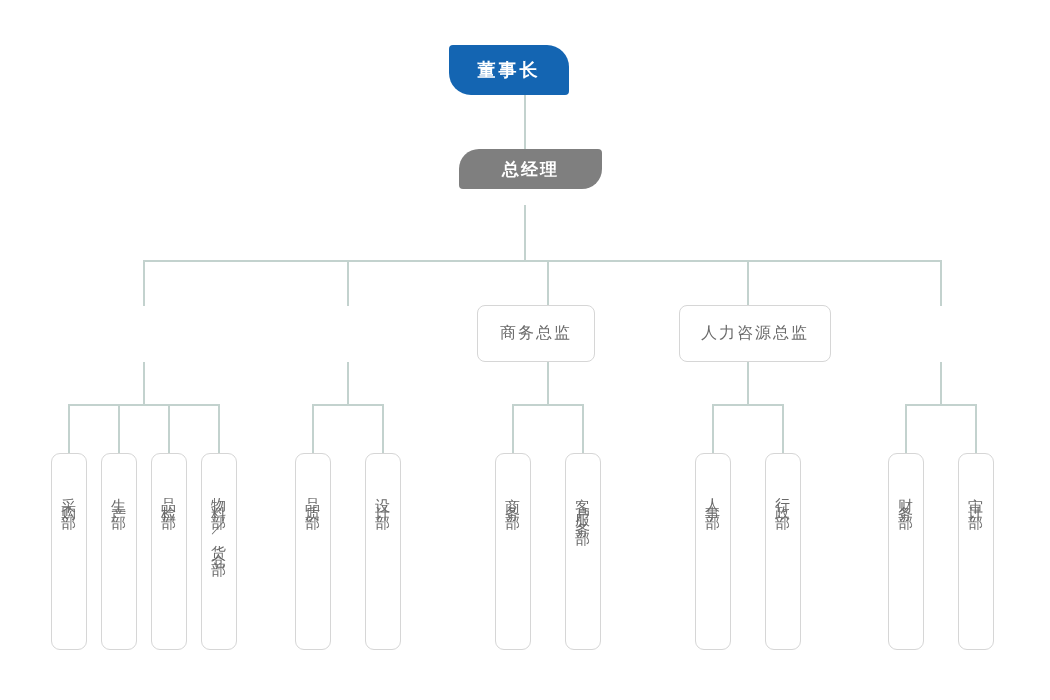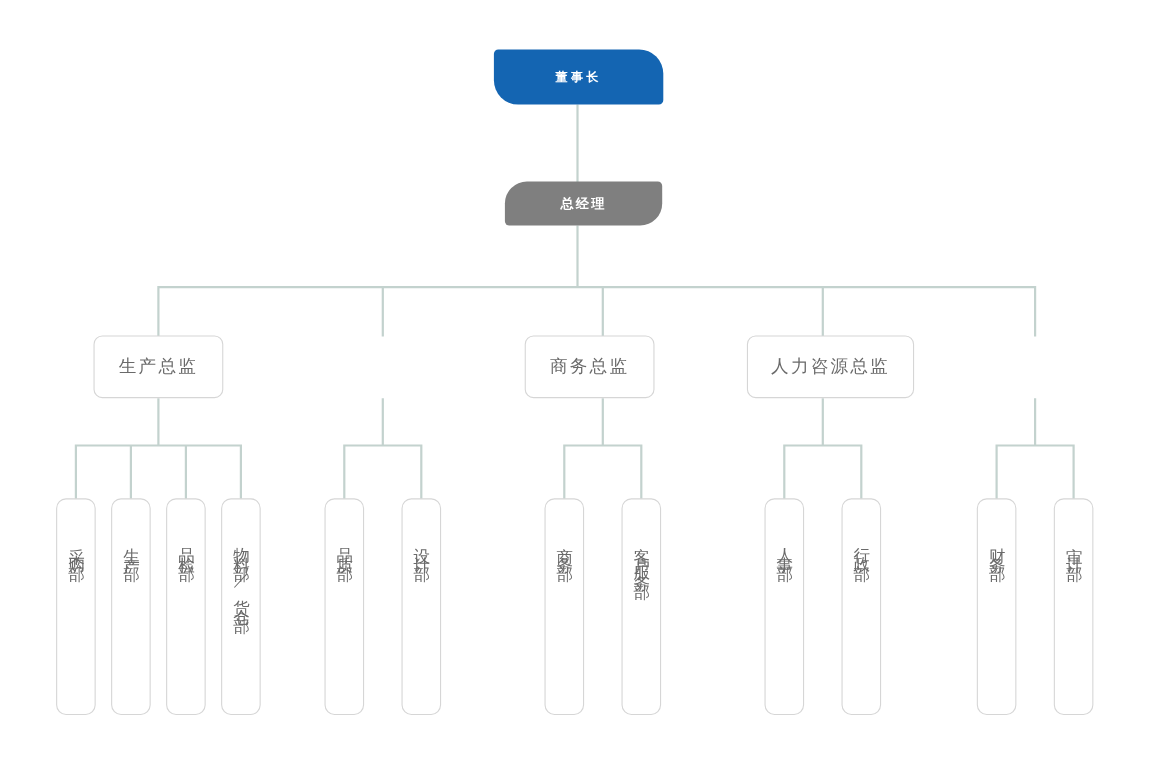--- a/index.html
+++ b/index.html
@@ -23,34 +23,34 @@
   }
   .node {
     position: absolute;
     box-sizing: border-box;
     display: flex;
     align-items: center;
     justify-content: center;
     white-space: nowrap;
   }
   .chairman {
-    left: 449px; top: 45px; width: 154px; height: 50px;
+    left: 449px; top: 45px; width: 120px; height: 50px;
     background: var(--chairman-bg, #1465b2);
     border-radius: 4px 22px 4px 22px;
     color: var(--top-text, #ffffff);
-    font-size: 11px;
+    font-size: 18px;
     font-weight: bold;
     letter-spacing: 3px;
   }
   .gm {
-    left: 459px; top: 165px; width: 143px; height: 40px;
+    left: 459px; top: 149px; width: 143px; height: 40px;
     background: var(--gm-bg, #7f7f7f);
     border-radius: 20px 4px 20px 4px;
     color: var(--top-text, #ffffff);
-    font-size: 12px;
+    font-size: 17px;
     font-weight: bold;
     letter-spacing: 2px;
   }
   .director {
     top: 305px; width: 118px; height: 57px;
     background: #ffffff;
     border: 1px solid var(--box-border, #d6d6d6);
     border-radius: 8px;
     color: var(--box-text, #6a6a6a);
     font-size: 16px;
@@ -85,21 +85,20 @@
     <path d="M348 362 V406 M312 405 H384 M313 404 V454 M383 404 V454"></path>
     <path d="M548 362 V406 M512 405 H584 M513 404 V454 M583 404 V454"></path>
     <path d="M748 362 V406 M712 405 H784 M713 404 V454 M783 404 V454"></path>
     <path d="M941 362 V406 M905 405 H977 M906 404 V454 M976 404 V454"></path>
   </svg>
 
   <div class="node chairman">董事长</div>
 
   <div class="node gm">总经理</div>
 
-  <div class="node director" style="left:85px">生产总监</div>
   <div class="node director" style="left:477px">商务总监</div>
   <div class="node director" style="left:679px;width:152px">人力咨源总监</div>
 
   <div class="node dept" style="left:51px">
       <span class="vtext">采购部</span>
     </div>
   <div class="node dept" style="left:101px">
       <span class="vtext">生产部</span>
     </div>
   <div class="node dept" style="left:151px">

